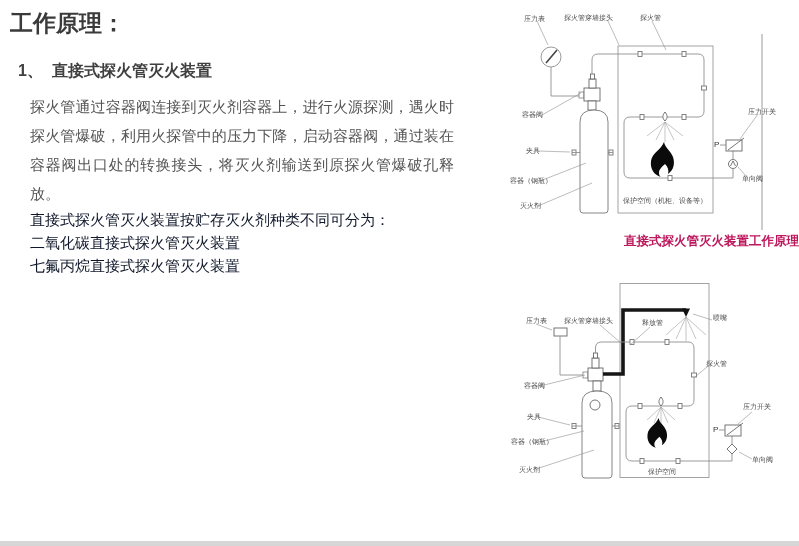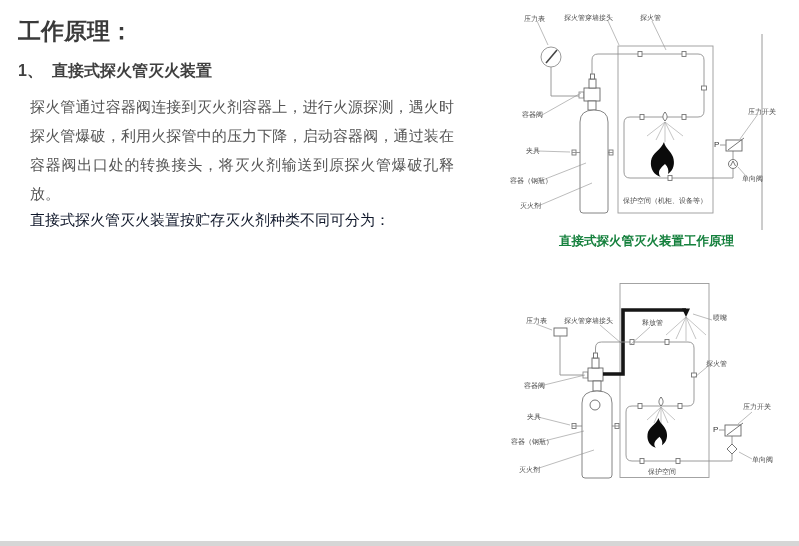--- a/index.html
+++ b/index.html
@@ -1,51 +1,53 @@
 <!DOCTYPE html>
 <html><head>
 <meta charset="utf-8">
 <style>
   html,body{margin:0;padding:0;background:#fff;}
   .page{position:relative;width:799px;height:546px;background:#ffffff;overflow:hidden;
         font-family:"Liberation Sans",sans-serif;}
   
-  .title{position:absolute;left:10px;top:8px;font-size:23px;font-weight:700;color:#3a3a3a;margin:8px;}
+  .title{position:absolute;left:10px;top:8px;font-size:23px;font-weight:700;color:#3a3a3a;margin:0;}
   .sec{position:absolute;left:10px;width:462px;}
   .sec1{top:50px;}
   .sec2{top:292px;}
   .sec h2{margin:8px;font-size:16px;font-weight:700;color:#404040;line-height:26px;}
   .sec h2 .num{margin-right:9px;}
   .para{width:424px;margin:6px 0 0 20px;font-size:15px;line-height:29px;color:#555555;
         text-align:justify;}
   .note,.type{margin-left:20px;font-size:15px;line-height:23px;color:#0f172a;}
   
   .fig{position:absolute;left:480px;width:319px;}
   .fig1{top:0;height:272px;}
   .fig2{top:283px;height:263px;}
   .fig svg{position:absolute;left:0;top:0;}
   .lbl{position:absolute;font-size:7px;color:#4a4a4a;white-space:nowrap;line-height:9px;}
   .pmark{font-size:8px;color:#333;}
-  .figcap{position:absolute;left:0;width:100%;text-align:center;font-size:12.5px;
-          font-weight:700;color:#15803d;padding-left:14px;box-sizing:border-box;}
+  .figcap{position:absolute;left:0;width:100%;text-align:right;font-size:12.5px;
+          font-weight:700;color:#be185d;padding-left:14px;box-sizing:border-box;}
   .cap1{top:233px;}
   .cap2{top:213px;}
   .bottom-edge{position:absolute;left:0;bottom:0;width:100%;height:5px;background:#d6d6d6;}
 </style>
 </head>
 <body>
 
 <div class="page">
 
   <h1 class="title">工作原理：</h1>
 
   <section class="sec sec1">
     <h2><span class="num">1、</span><span>直接式探火管灭火装置</span></h2>
     <p class="para">探火管通过容器阀连接到灭火剂容器上，进行火源探测，遇火时探火管爆破，利用火探管中的压力下降，启动容器阀，通过装在容器阀出口处的转换接头，将灭火剂输送到原探火管爆破孔释放。</p>
     <div class="note">直接式探火管灭火装置按贮存灭火剂种类不同可分为：</div>
+    <div class="type">二氧化碳直接式探火管灭火装置</div>
+    <div class="type">七氟丙烷直接式探火管灭火装置</div>
   </section>
 
 
   <figure class="fig fig1" style="margin:0;">
     <svg width="319" height="250" viewBox="0 0 319 250">
       <g stroke="#8f8f8f" stroke-width="0.9" fill="none">
 
         <rect x="138" y="46" width="95" height="167" stroke="#9a9a9a"></rect>
 
         <line x1="282" y1="34" x2="282" y2="230"></line>

